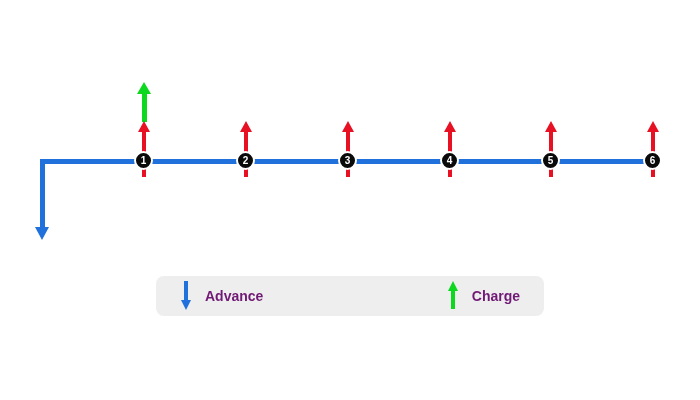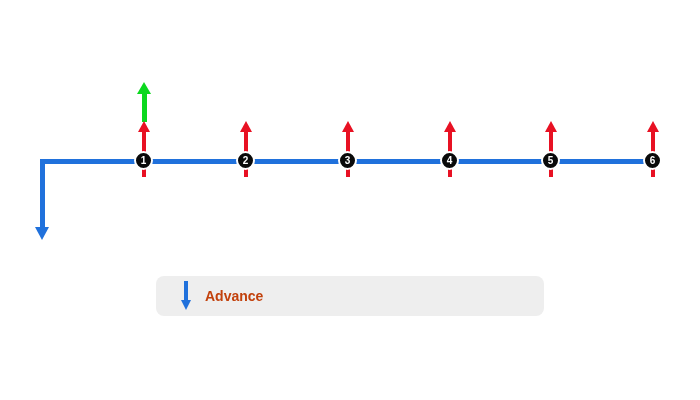--- a/index.html
+++ b/index.html
@@ -102,21 +102,21 @@
     padding: 0 24px;
   }
   .legend-item {
     display: flex;
     align-items: center;
     gap: 13px;
   }
   .legend-label {
     font-size: 14px;
     font-weight: bold;
-    color: #c2410c;
+    color: #701a75;
     white-space: nowrap;
   }
   .larrow { position: relative; width: 12px; height: 30px; }
   .larrow .shaft { position: absolute; left: 4px; width: 4px; height: 19px; }
   .larrow.up .shaft   { top: 9px;  background: currentColor; }
   .larrow.down .shaft { top: 0;    background: currentColor; }
   .larrow .head { position: absolute; left: 1px; width: 0; height: 0;
                   border-left: 5px solid transparent;
                   border-right: 5px solid transparent; }
   .larrow.up .head   { top: 0;    border-bottom: 10px solid currentColor; }
@@ -176,15 +176,22 @@
   </div>
 
   <div class="legend">
     <div class="legend-item">
       <span class="larrow down advance-color">
         <span class="head"></span>
           <span class="shaft"></span>
       </span>
       <span class="legend-label">Advance</span>
     </div>
+    <div class="legend-item">
+      <span class="larrow up charge-color">
+        <span class="head"></span>
+          <span class="shaft"></span>
+      </span>
+      <span class="legend-label">Charge</span>
+    </div>
   </div>
 
 </div>
 
 </body></html>

